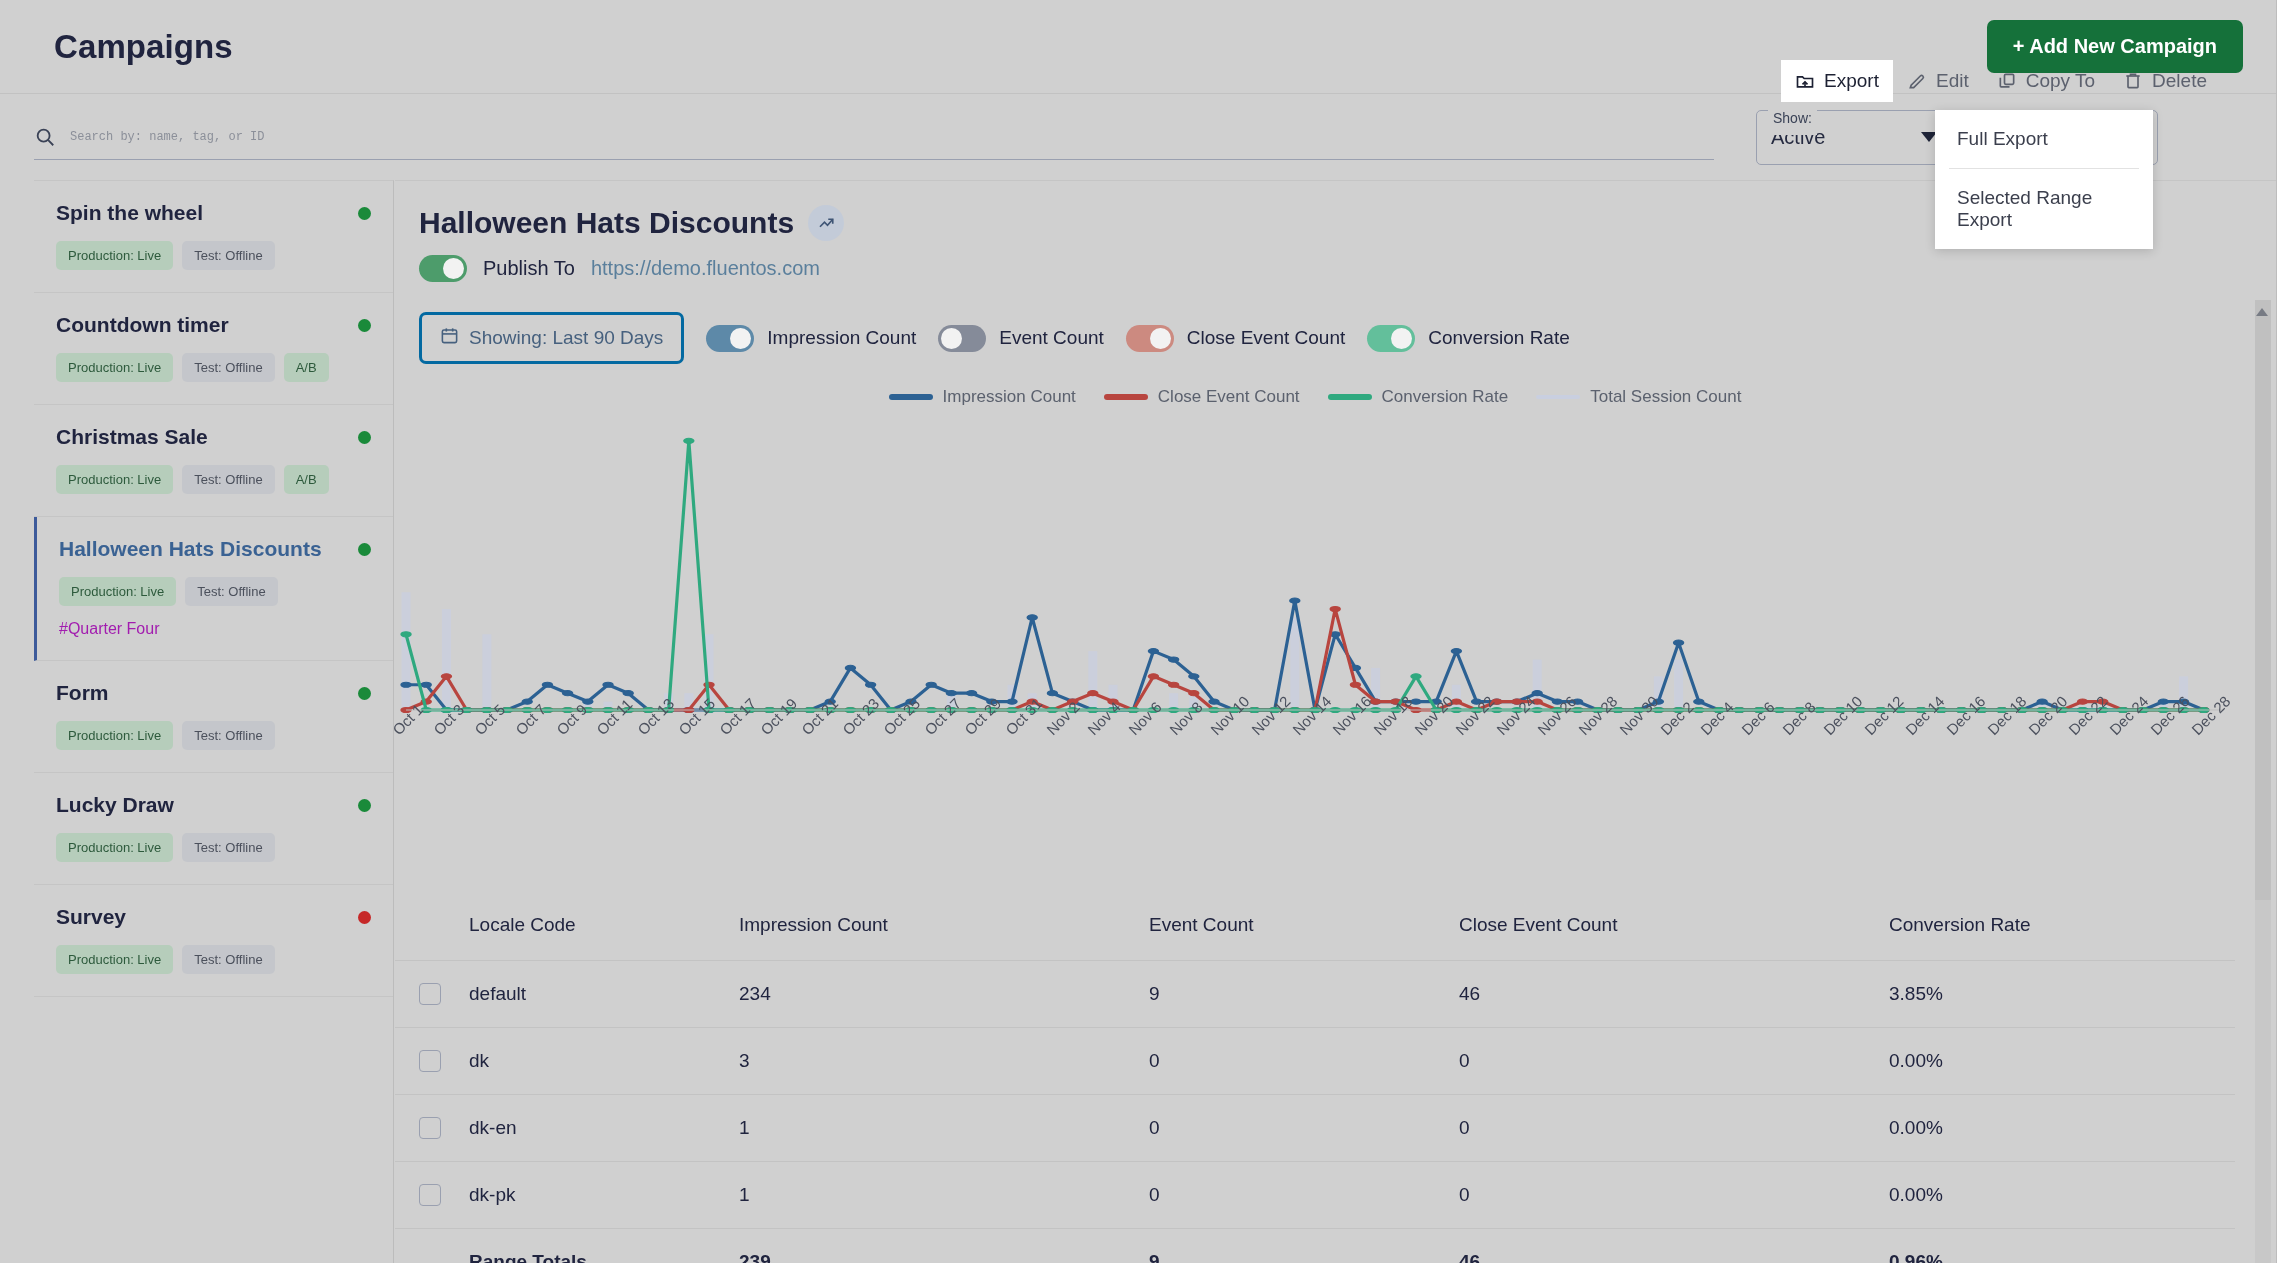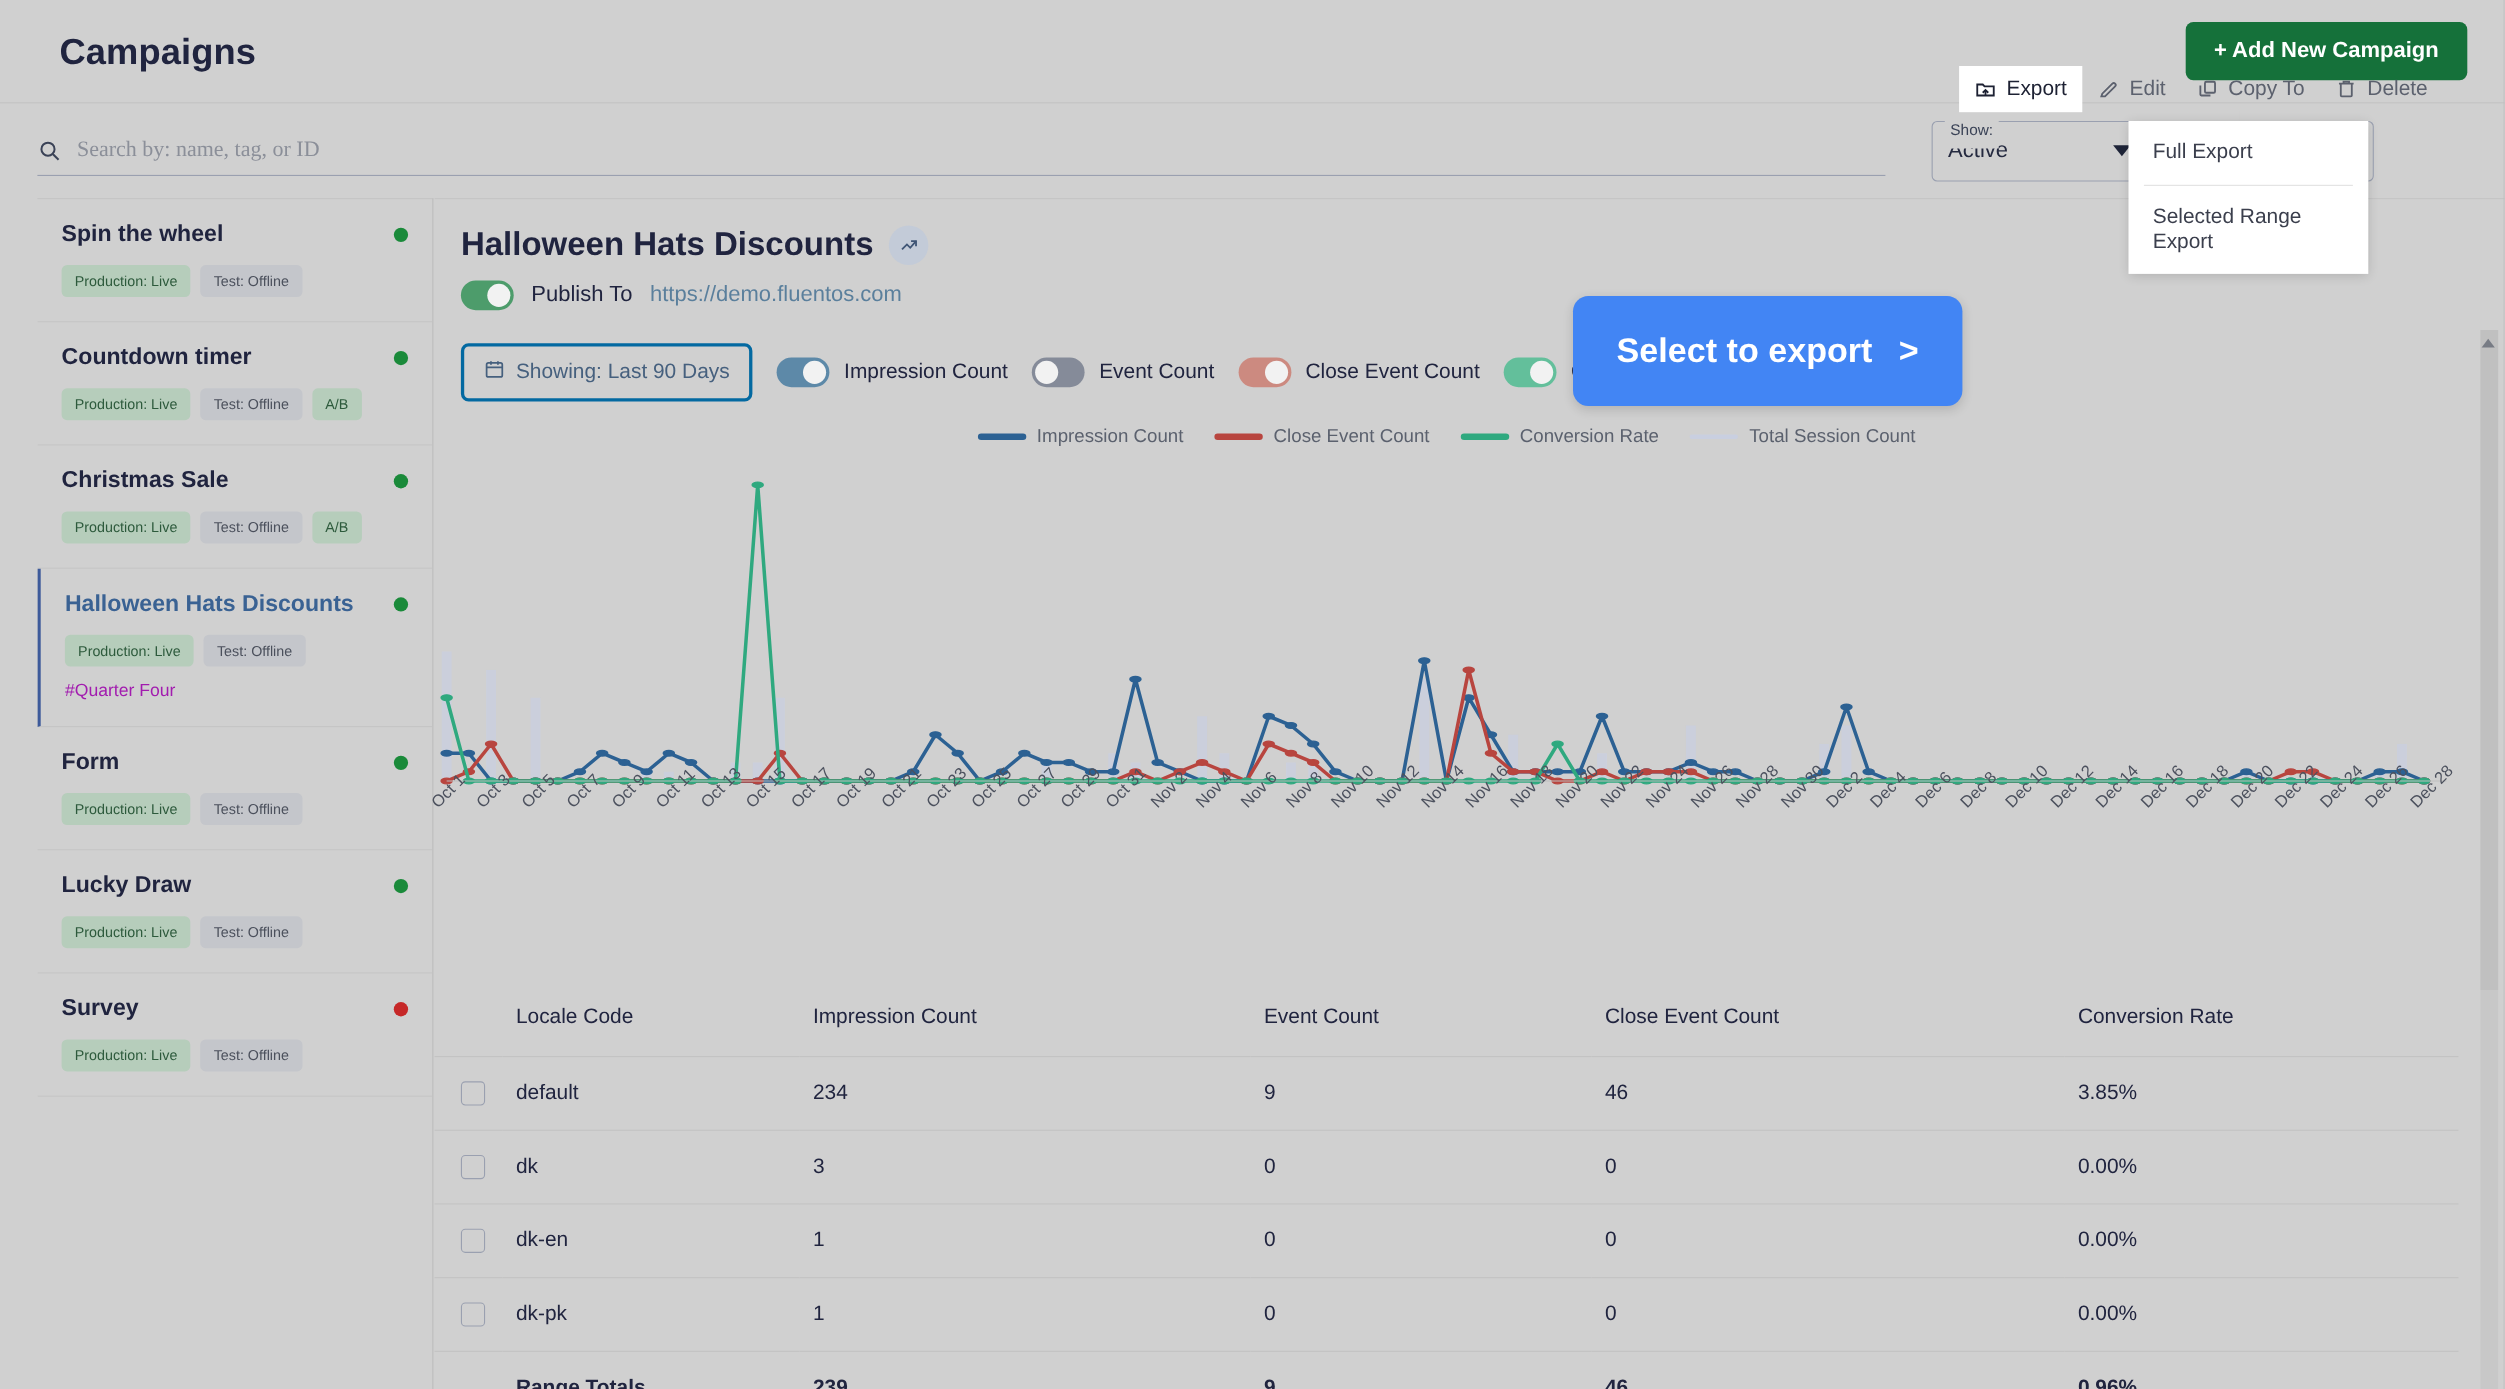--- a/index.html
+++ b/index.html
@@ -45,22 +45,22 @@
     flex: 1 1 auto;
     display: flex; align-items: center; gap: 14px;
     border-bottom: 1px solid #9aa0b0;
     height: 46px;
     max-width: 1680px;
     margin-right: 28px;
   }
   .search-icon { width: 22px; height: 22px; flex: 0 0 auto; color: #3a4256; }
   .search-input {
     border: none; outline: none; background: transparent;
-    font-family: Liberation Serif, serif;
-    font-size: 20px; color: #3a4256; width: 100%;
+    font-family: Liberation Mono, monospace;
+    font-size: 12px; color: #3a4256; width: 100%;
   }
   .search-input::placeholder { color: #8b8f99; }
 
   .select-field {
     position: relative;
     width: 194px; height: 55px;
     border: 1px solid #9aa0b0; border-radius: 5px;
     display: flex; align-items: center; padding: 0 14px;
     margin-left: 14px;
     cursor: pointer;
@@ -470,24 +470,20 @@
       <span>Delete</span>
     </div>
   </div>
 
   <div class="export-menu">
     <div class="export-menu-item">Full Export</div>
     <div class="export-menu-sep"></div>
     <div class="export-menu-item">Selected Range Export</div>
   </div>
 
-  <div class="cta">
-    <span>Select to export</span>
-    <span class="arrow">&gt;</span>
-  </div>
 
   <div class="chart-area">
     <div class="legend" id="legend">
         <div class="legend-item">
           <span class="legend-swatch" style="background:#2c6193"></span>
           <span class="legend-text">Impression Count</span>
         </div>
         <div class="legend-item">
           <span class="legend-swatch" style="background:#b8453f"></span>
           <span class="legend-text">Close Event Count</span>

